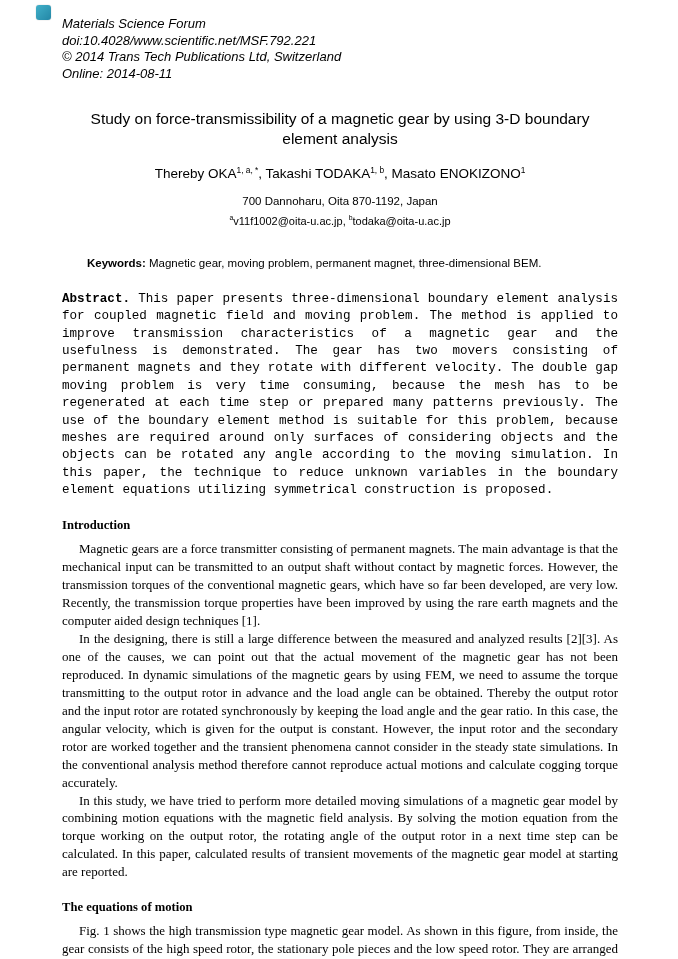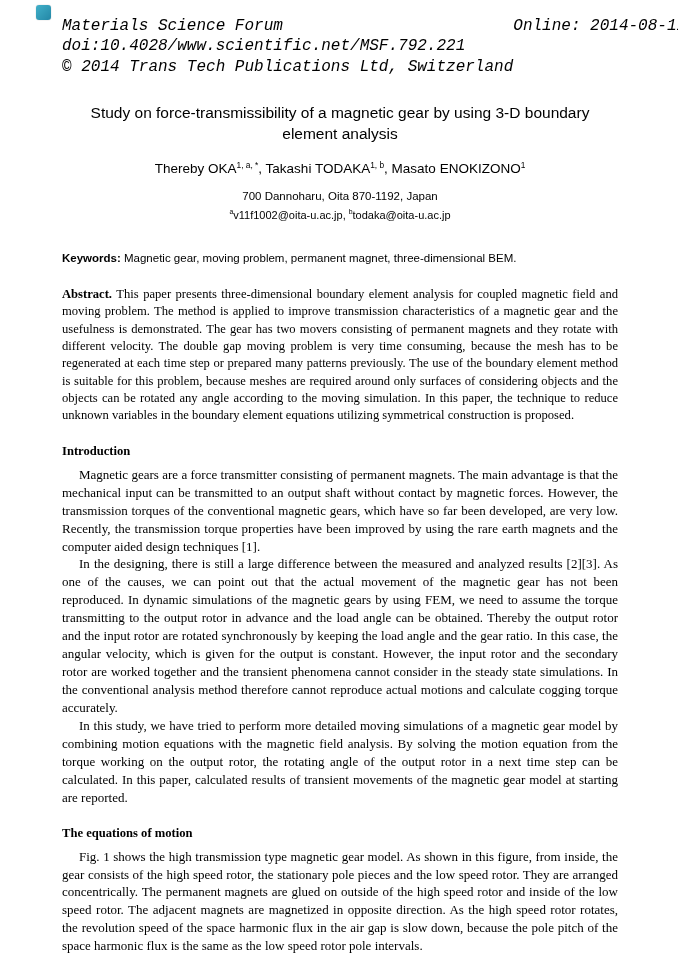--- a/index.html
+++ b/index.html
@@ -25,25 +25,26 @@
     box-shadow: 0 0 1px rgba(0,0,0,.4);
   }
   .content {
     padding: 10px 60px 0 62px;
   }
   
   .header {
     display: flex;
     justify-content: space-between;
     align-items: flex-start;
-    font-family: Liberation Mono, monospace;
+    font-family: Liberation Sans, sans-serif;
     font-style: italic;
-    font-size: 16px;
+    font-size: 13px;
     line-height: 1.28;
     margin-top: 6px;
+    flex-direction: column;
   }
   .header-left div { white-space: nowrap; }
   .header-right { white-space: nowrap; }
   
   .title {
     margin-top: 26px;
     text-align: center;
     font-family: "Liberation Sans", sans-serif;
     font-weight: normal;
     font-size: 15.5px;
@@ -74,28 +75,30 @@
     font-family: "Liberation Sans", sans-serif;
     font-size: 11px;
     line-height: 1.75;
   }
   
   .keywords {
     margin-top: 24px;
     font-family: "Liberation Sans", sans-serif;
     font-size: 11.5px;
     line-height: 1.4;
+    margin-left: 25px;
   }
   .keywords .kw-label { font-weight: bold; }
   
   .abstract {
     margin-top: 20px;
     font-size: 12.6px;
     line-height: 1.38;
     text-align: justify;
+    font-family: Liberation Mono, monospace;
   }
   .abstract .ab-label { font-weight: bold; }
   .section-heading {
     margin-top: 19px;
     margin-bottom: 7px;
     font-weight: bold;
     font-size: 12.6px;
   }
   .body-para {
     font-size: 13px;

